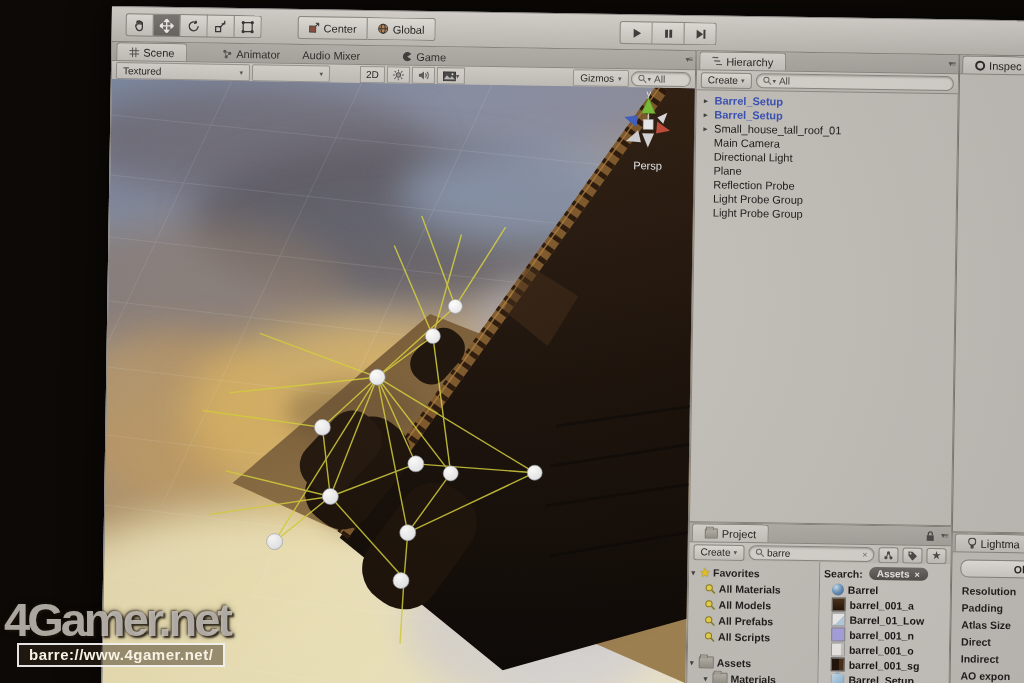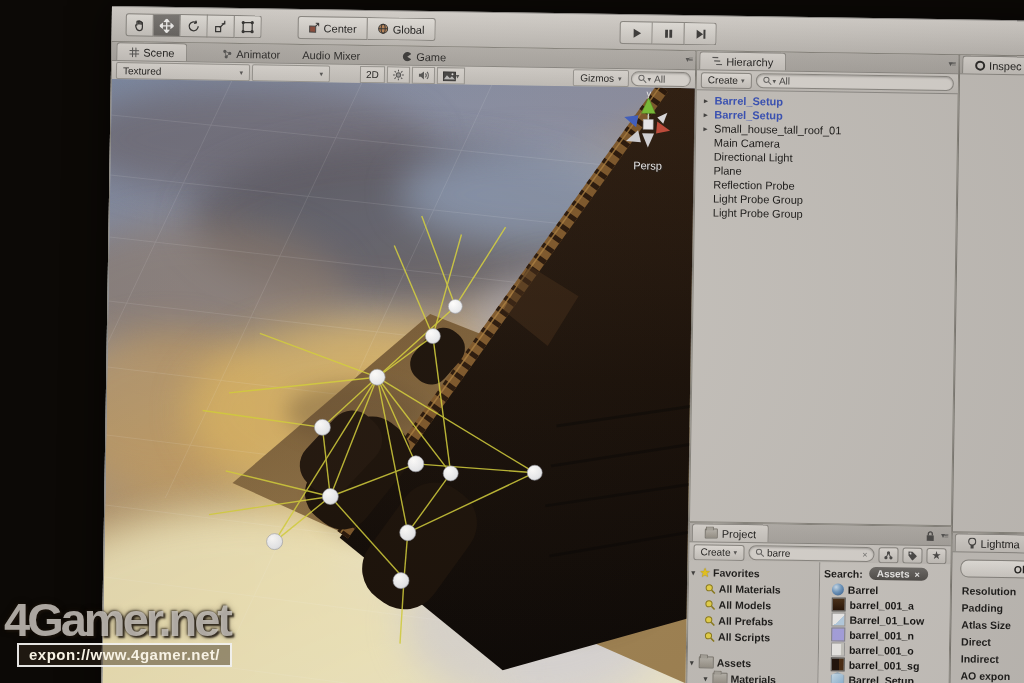--- a/index.html
+++ b/index.html
@@ -693,13 +693,13 @@
         <span>Indirect</span>
       </div>
     <div class="lm-row">
         <span>AO expon</span>
       </div>
   </div>
 
 </div>
 
 <div class="wm-logo">4Gamer.net</div>
-<div class="wm-url">expon://www.4gamer.net/</div>
+<div class="wm-url">barre://www.4gamer.net/</div>
 
 </body></html>

